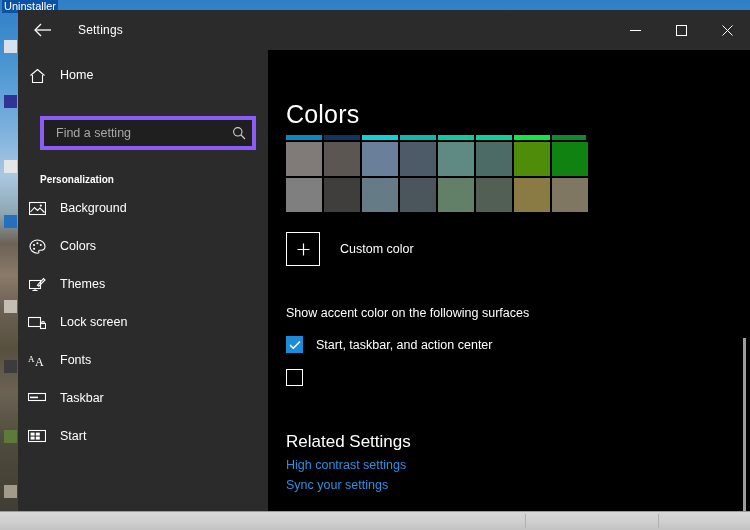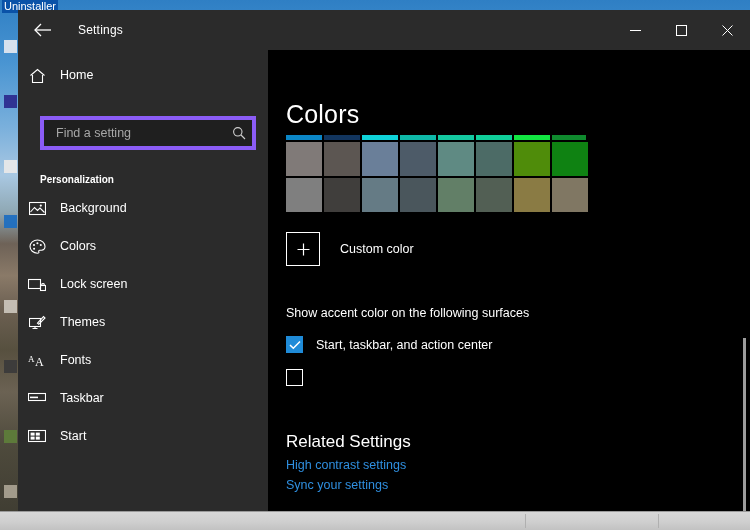--- a/index.html
+++ b/index.html
@@ -368,38 +368,38 @@
                 <circle cx="8.4" cy="4.3" r="1.05" fill="#ffffff"></circle>
                 <circle cx="11.8" cy="6" r="1.05" fill="#ffffff"></circle>
                 <circle cx="5.1" cy="9.7" r="1.05" fill="#ffffff"></circle>
               </svg>
             </span>
             <span class="nav-label">Colors</span>
           </div>
 
           <div class="nav-item">
             <span class="nav-icon">
+              <svg width="17" height="16" viewBox="0 0 17 16" aria-hidden="true">
+                <rect x="0.5" y="3.5" width="11" height="8" fill="none" stroke="#ffffff" stroke-width="1.1"></rect>
+                <path d="M6 11.5 L6 13.5 M3.5 13.5 L8.5 13.5" stroke="#ffffff" stroke-width="1.1"></path>
+                <path d="M8.5 8.2 L14.5 1.6 L16 3 L9.8 9.2 Z" fill="none" stroke="#ffffff" stroke-width="1.1"></path>
+              </svg>
+            </span>
+            <span class="nav-label">Themes</span>
+          </div>
+
+          <div class="nav-item">
+            <span class="nav-icon">
               <svg width="18" height="15" viewBox="0 0 18 15" aria-hidden="true">
                 <rect x="0.5" y="2.5" width="12" height="9" fill="none" stroke="#ffffff" stroke-width="1.1"></rect>
                 <rect x="12.5" y="8.5" width="5" height="5" fill="none" stroke="#ffffff" stroke-width="1.1"></rect>
                 <path d="M13.8 8.5 L13.8 7.2 C13.8 6.2 16.2 6.2 16.2 7.2 L16.2 8.5" fill="none" stroke="#ffffff" stroke-width="1.1"></path>
               </svg>
             </span>
             <span class="nav-label">Lock screen</span>
-          </div>
-
-          <div class="nav-item">
-            <span class="nav-icon">
-              <svg width="17" height="16" viewBox="0 0 17 16" aria-hidden="true">
-                <rect x="0.5" y="3.5" width="11" height="8" fill="none" stroke="#ffffff" stroke-width="1.1"></rect>
-                <path d="M6 11.5 L6 13.5 M3.5 13.5 L8.5 13.5" stroke="#ffffff" stroke-width="1.1"></path>
-                <path d="M8.5 8.2 L14.5 1.6 L16 3 L9.8 9.2 Z" fill="none" stroke="#ffffff" stroke-width="1.1"></path>
-              </svg>
-            </span>
-            <span class="nav-label">Themes</span>
           </div>
 
           <div class="nav-item">
             <span class="nav-icon">
               <svg width="19" height="15" viewBox="0 0 19 15" aria-hidden="true">
                 <text x="0" y="9" font-family="Liberation Serif, serif" font-size="9" fill="#ffffff">A</text>
                 <text x="7" y="13" font-family="Liberation Serif, serif" font-size="12" fill="#ffffff">A</text>
               </svg>
             </span>
             <span class="nav-label">Fonts</span>

